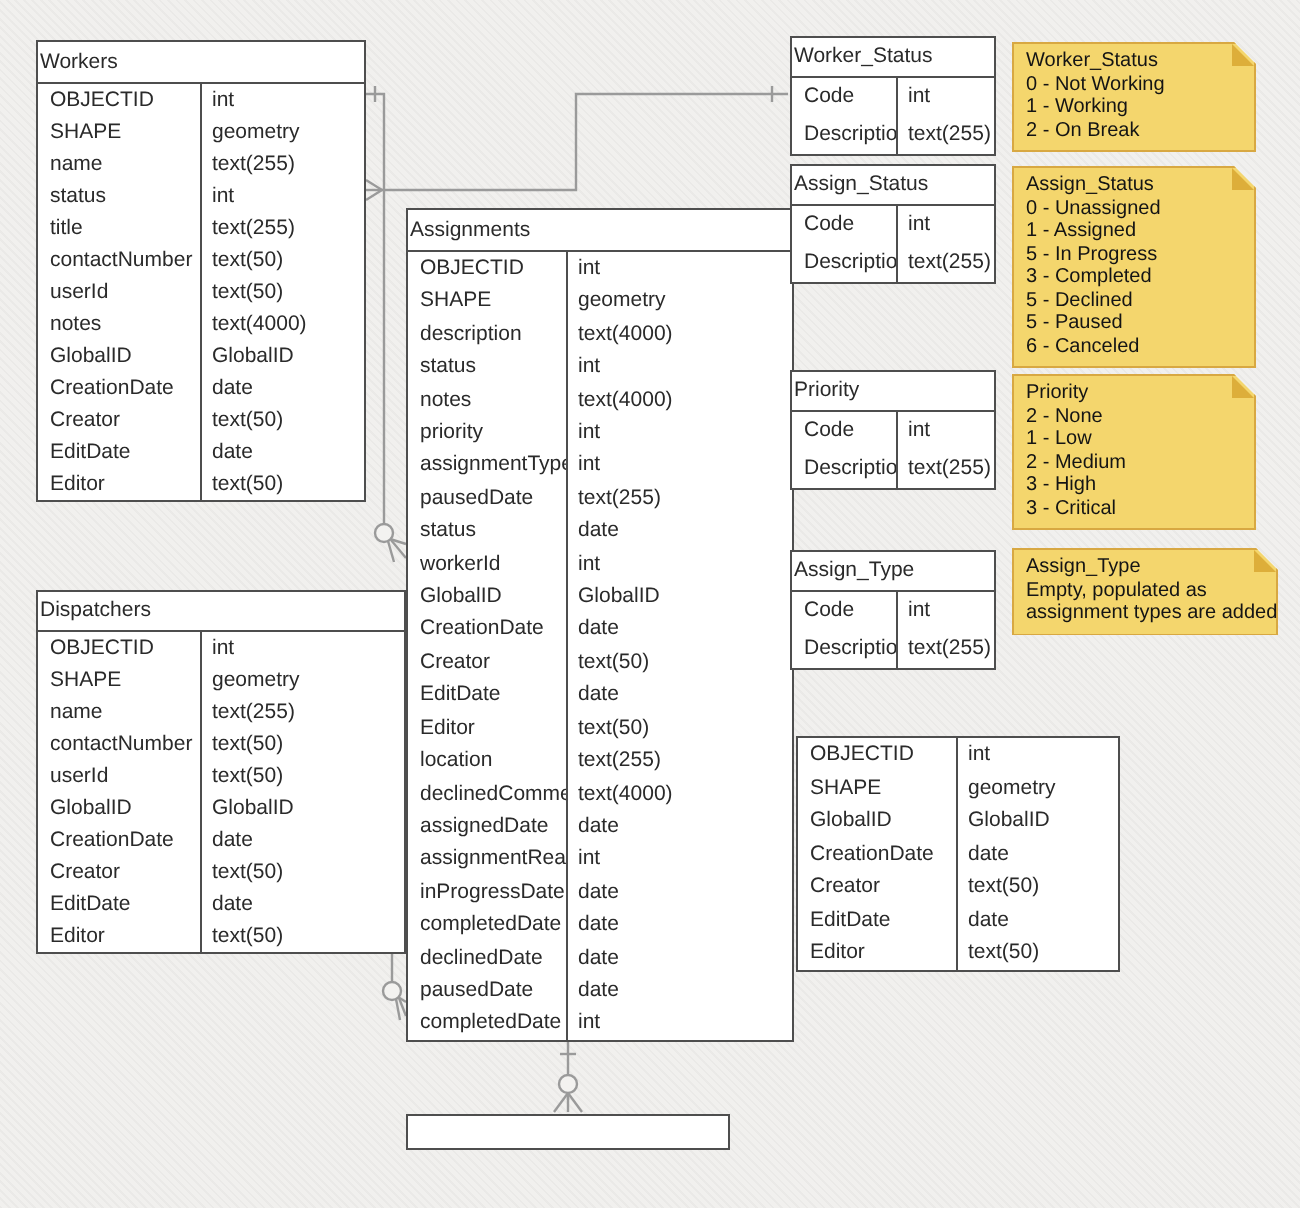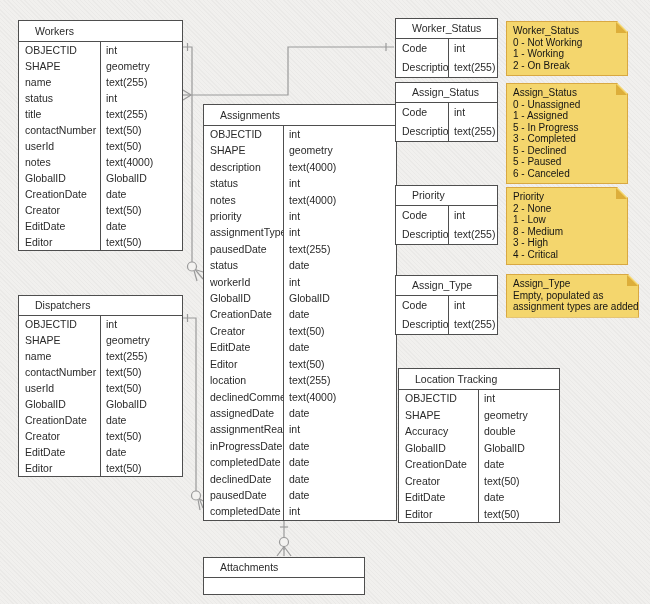--- a/index.html
+++ b/index.html
@@ -13,21 +13,21 @@
   #bottom-strip { position:absolute; left:0; top:604px; width:650px; height:11px; background:#ffffff; }
 
   svg.wires { position:absolute; left:0; top:0; }
   svg.wires path, svg.wires line { stroke:#9a9a9a; stroke-width:1.2; fill:none; }
   svg.wires circle { stroke:#9a9a9a; stroke-width:1.2; fill:#f3f2f0; }
 
   .etable {
     position:absolute; background:#ffffff; border:1px solid #4e4e4e; box-sizing:border-box;
     font-size:10.5px; color:#2a2a2a;
   }
-  .etable .ttl { height:var(--hh); line-height:var(--hh); padding-left:16px; border-bottom:1px solid #4e4e4e; white-space:nowrap; overflow:hidden; }
+  .etable .ttl { height:var(--hh); line-height:var(--hh); padding-left:1px; border-bottom:1px solid #4e4e4e; white-space:nowrap; overflow:hidden; }
   .etable .row { display:flex; height:var(--rh); line-height:var(--rh); white-space:nowrap; }
   .etable .cl { width:var(--c1); padding-left:6px; border-right:1px solid #4e4e4e; box-sizing:border-box; overflow:hidden; }
   .etable .cr { flex:1; padding-left:5px; overflow:hidden; }
   .etable .row.empty { height:var(--rh); }
 
   .note {
     position:absolute; background:#f4d66d; border:1px solid #d8a842; box-sizing:border-box;
     clip-path:polygon(0 0, calc(100% - 11px) 0, 100% 11px, 100% 100%, 0 100%);
     font-size:10px; line-height:11.5px; padding:3px 6px 4px 6px; color:#141414;
   }
@@ -150,21 +150,21 @@
             <span class="cl">EditDate</span>
             <span class="cr">date</span>
           </div>
           <div class="row">
             <span class="cl">Editor</span>
             <span class="cr">text(50)</span>
           </div>
         </div>
     </div>
 
-    <div class="etable" style="left:18px; top:295px; width:165px; --hh:19px; --rh:16px; --c1:82px;">
+    <div class="etable" style="left:18px; top:295px; width:185px; --hh:19px; --rh:16px; --c1:82px;">
       <div class="ttl">Dispatchers</div>
       <div class="rows">
           <div class="row">
             <span class="cl">OBJECTID</span>
             <span class="cr">int</span>
           </div>
           <div class="row">
             <span class="cl">SHAPE</span>
             <span class="cr">geometry</span>
           </div>
@@ -355,35 +355,30 @@
             <span class="cr">int</span>
           </div>
           <div class="row">
             <span class="cl">Description</span>
             <span class="cr">text(255)</span>
           </div>
         </div>
     </div>
 
     <div class="etable" style="left:398px; top:368px; width:162px; --hh:20px; --rh:16.5px; --c1:80px;">
-      <div class="ttl">Location Tracking</div>
       <div class="rows">
           <div class="row">
             <span class="cl">OBJECTID</span>
             <span class="cr">int</span>
           </div>
           <div class="row">
             <span class="cl">SHAPE</span>
             <span class="cr">geometry</span>
           </div>
           <div class="row">
-            <span class="cl">Accuracy</span>
-            <span class="cr">double</span>
-          </div>
-          <div class="row">
             <span class="cl">GlobalID</span>
             <span class="cr">GlobalID</span>
           </div>
           <div class="row">
             <span class="cl">CreationDate</span>
             <span class="cr">date</span>
           </div>
           <div class="row">
             <span class="cl">Creator</span>
             <span class="cr">text(50)</span>
@@ -393,21 +388,20 @@
             <span class="cr">date</span>
           </div>
           <div class="row">
             <span class="cl">Editor</span>
             <span class="cr">text(50)</span>
           </div>
         </div>
     </div>
 
     <div class="etable" style="left:203px; top:557px; width:162px; --hh:19px; --rh:16px;">
-      <div class="ttl">Attachments</div>
       <div class="rows">
           <div class="row empty"></div>
         </div>
     </div>
 
     <div class="note" style="left:506px; top:21px; width:122px;">
         <div>Worker_Status</div>
         <div>0 - Not Working</div>
         <div>1 - Working</div>
         <div>2 - On Break</div>
@@ -419,23 +413,23 @@
         <div>5 - In Progress</div>
         <div>3 - Completed</div>
         <div>5 - Declined</div>
         <div>5 - Paused</div>
         <div>6 - Canceled</div>
       </div>
     <div class="note" style="left:506px; top:187px; width:122px;">
         <div>Priority</div>
         <div>2 - None</div>
         <div>1 - Low</div>
-        <div>8 - Medium</div>
+        <div>2 - Medium</div>
         <div>3 - High</div>
-        <div>4 - Critical</div>
+        <div>3 - Critical</div>
       </div>
     <div class="note" style="left:506px; top:274px; width:133px;">
         <div>Assign_Type</div>
         <div>Empty, populated as</div>
         <div>assignment types are added</div>
       </div>
 
   </div>
   <div id="bottom-strip"></div>
 </div>

